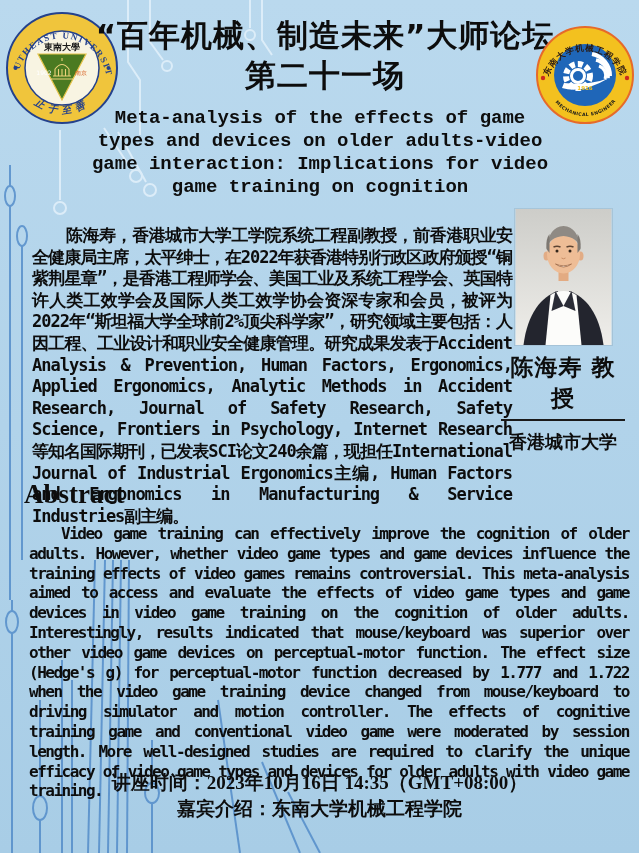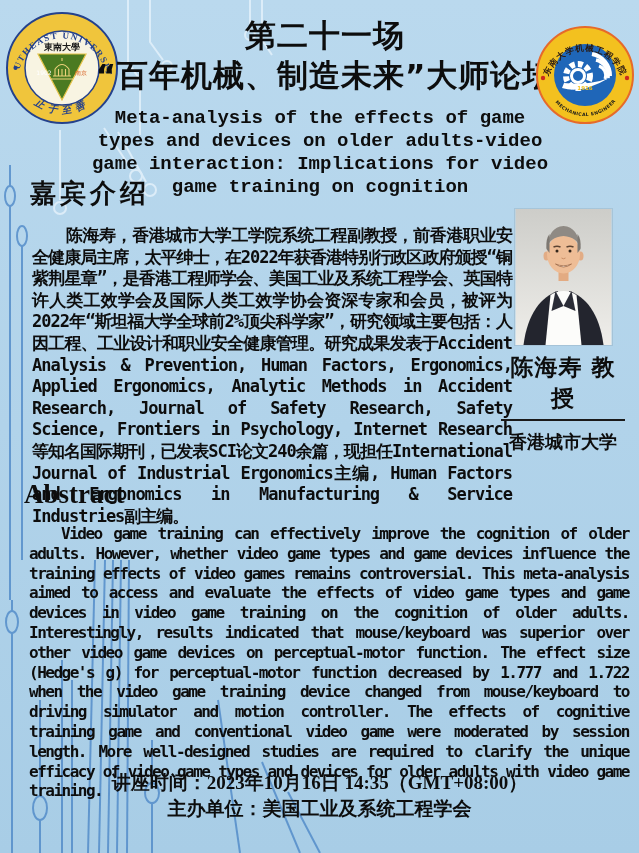--- a/index.html
+++ b/index.html
@@ -119,22 +119,22 @@
       <path d="M47 64 H65 M45 67 H67"></path>
     </g>
     <text x="38" y="63" font-size="6" fill="#ffffff" text-anchor="middle">1902</text>
     <text x="75" y="63" font-size="6" fill="#d86427" text-anchor="middle">南京</text>
     <text font-size="10" font-weight="bold" font-style="italic" fill="#24418c" letter-spacing="5" font-family="Liberation Serif,serif">
       <textPath href="#seal-bottom-arc" startOffset="50%" text-anchor="middle">止于至善</textPath>
     </text>
   </svg>
 
   <div class="title-zh">
+    <div>“百年机械、制造未来”大师论坛</div>
     <div>第二十一场</div>
-    <div>“百年机械、制造未来”大师论坛</div>
   </div>
 
   <svg class="logo-right" viewBox="0 0 98 98">
     <defs>
       <path id="mech-top-arc" d="M11 55 A 39 39 0 0 1 87 55"></path>
       <path id="mech-bottom-arc" d="M19 76 A 39 39 0 0 0 79 76"></path>
     </defs>
     <circle cx="49" cy="49" r="48" fill="#f3c11f" stroke="#e66a2a" stroke-width="2"></circle>
     <circle cx="49" cy="49" r="31" fill="#1f66b8"></circle>
     <text font-size="8.5" font-weight="bold" fill="#2a1a12" letter-spacing="1">
@@ -153,21 +153,20 @@
       <path d="M56 28 A 22 22 0 0 1 74 50" stroke-width="4"></path>
       <path d="M60 34 A 16 16 0 0 1 72 52" stroke-width="3.5"></path>
       <path d="M63 40 A 10 10 0 0 1 69 53" stroke-width="3"></path>
       <path d="M26 62 Q46 68 73 52 Q52 60 28 57 Z" fill="#ffffff" stroke="none"></path>
     </g>
     <text x="49" y="64" font-size="5.5" font-weight="bold" fill="#f3c11f" text-anchor="middle">1916</text>
   </svg>
 
   <div class="subtitle">Meta-analysis of the effects of game types and devices on older adults-video game interaction: Implications for video game training on cognition</div>
 
-  <h2 class="guest-heading">嘉宾介绍</h2>
   <p class="guest-bio">陈海寿，香港城市大学工学院系统工程副教授，前香港职业安全健康局主席，太平绅士，在2022年获香港特别行政区政府颁授“铜紫荆星章”，是香港工程师学会、美国工业及系统工程学会、英国特许人类工效学会及国际人类工效学协会资深专家和会员，被评为2022年“斯坦福大学全球前2%顶尖科学家”，研究领域主要包括：人因工程、工业设计和职业安全健康管理。研究成果发表于Accident Analysis &amp; Prevention, Human Factors, Ergonomics, Applied Ergonomics, Analytic Methods in Accident Research, Journal of Safety Research, Safety Science, Frontiers in Psychology, Internet Research等知名国际期刊，已发表SCI论文240余篇，现担任International Journal of Industrial Ergonomics主编, Human Factors and Ergonomics in Manufacturing &amp; Service Industries副主编。</p>
 
   <div class="photo-card">
     <svg class="photo" viewBox="0 0 96 136">
       <defs>
         <linearGradient id="photo-bg" x1="0" y1="0" x2="0" y2="1">
           <stop offset="0" stop-color="#cdcdc9"></stop>
             <stop offset="1" stop-color="#efeeea"></stop>
         </linearGradient>
       </defs>
@@ -194,16 +193,16 @@
     <div class="caption">陈海寿 教授</div>
     <div class="divider"></div>
     <div class="affiliation">香港城市大学</div>
   </div>
 
   <h2 class="abstract-heading">Abstract</h2>
   <p class="abstract-body">Video game training can effectively improve the cognition of older adults. However, whether video game types and game devices influence the training effects of video games remains controversial. This meta-analysis aimed to access and evaluate the effects of video game types and game devices in video game training on the cognition of older adults. Interestingly, results indicated that mouse/keyboard was superior over other video game devices on perceptual-motor function. The effect size (Hedge's g) for perceptual-motor function decreased by 1.777 and 1.722 when the video game training device changed from mouse/keyboard to driving simulator and motion controller. The effects of cognitive training game and conventional video game were moderated by session length. More well-designed studies are required to clarify the unique efficacy of video game types and devices for older adults with video game training.</p>
 
   <div class="footer">
     <div>讲座时间：2023年10月16日 14:35（GMT+08:00）</div>
-    <div>主办单位：美国工业及系统工程学会</div>
+    <div>嘉宾介绍：东南大学机械工程学院</div>
   </div>
 
 </div>
 
 </body></html>

